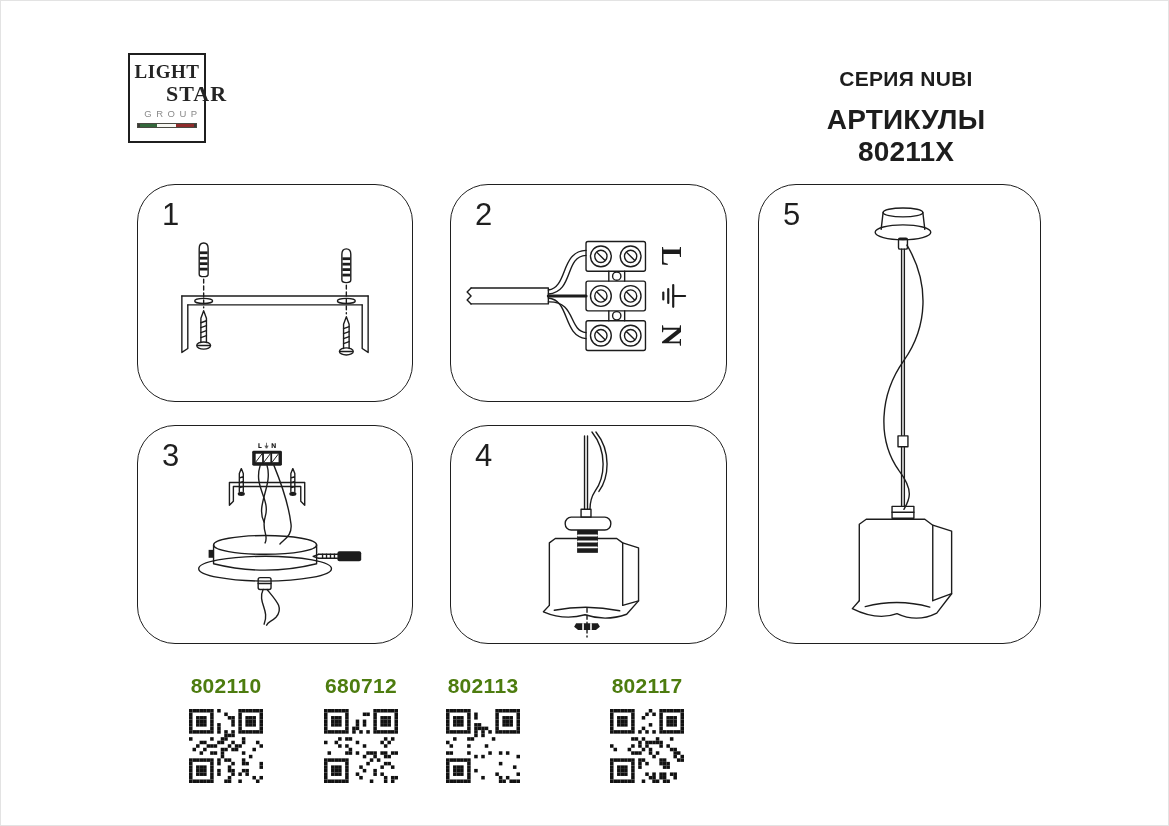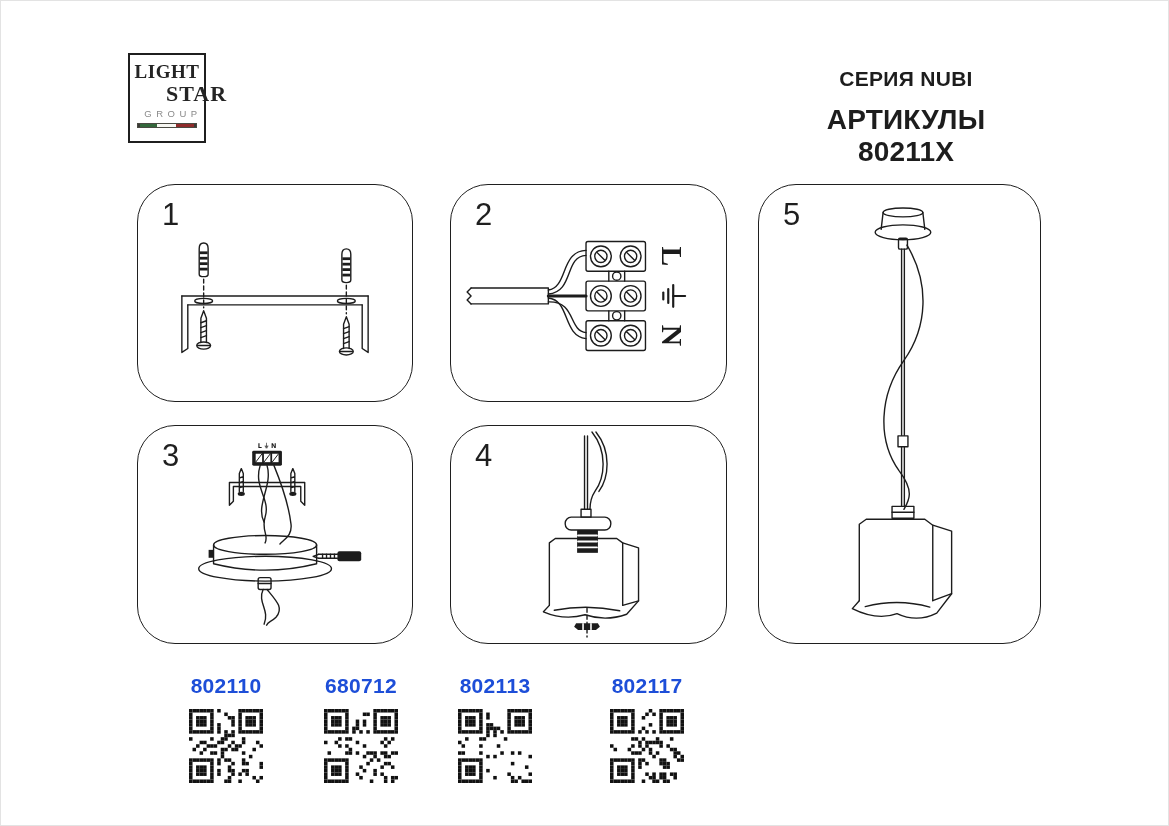--- a/index.html
+++ b/index.html
@@ -31,21 +31,21 @@
   }
   .p1{left:136px;top:183px;width:276px;height:218px;}
   .p2{left:449px;top:183px;width:277px;height:218px;}
   .p3{left:136px;top:424px;width:276px;height:219px;}
   .p4{left:449px;top:424px;width:277px;height:219px;}
   .p5{left:757px;top:183px;width:283px;height:460px;}
   .step-num{position:absolute;left:24px;top:12px;font-size:31px;color:#1f1f1f;}
   .panel svg{position:absolute;left:0;top:0;width:100%;height:100%;}
   
   .product{position:absolute;top:672px;width:124px;text-align:center;}
-  .article{font-size:21px;font-weight:bold;line-height:26px;color:#1d4ed8;letter-spacing:.3px;}
+  .article{font-size:21px;font-weight:bold;line-height:26px;color:#4d7c0f;letter-spacing:.3px;}
   .qr{margin:10px auto 0 auto;width:74px;height:74px;}
 </style>
 </head>
 <body>
 
 <div class="sheet">
 
   <div class="logo">
     <div class="logo-w1">LIGHT</div>
     <div class="logo-w2">STAR</div>
@@ -599,21 +599,21 @@
           <rect x="7" y="70" width="3.5" height="3.5" fill="#111111"></rect>
           <rect x="10.5" y="70" width="3.5" height="3.5" fill="#111111"></rect>
           <rect x="14" y="70" width="3.5" height="3.5" fill="#111111"></rect>
           <rect x="17.5" y="70" width="3.5" height="3.5" fill="#111111"></rect>
           <rect x="21" y="70" width="3.5" height="3.5" fill="#111111"></rect>
           <rect x="45.5" y="70" width="3.5" height="3.5" fill="#111111"></rect>
           <rect x="59.5" y="70" width="3.5" height="3.5" fill="#111111"></rect>
           <rect x="66.5" y="70" width="3.5" height="3.5" fill="#111111"></rect>
         </svg></div>
   </div>
-  <div class="product" style="left:432px">
+  <div class="product" style="left:420px">
     <div class="article">802113</div>
     <div class="qr"><svg width="74" height="74" viewBox="0 0 73.5 73.5">
           <rect width="73.5" height="73.5" fill="#ffffff"></rect>
           <rect x="0" y="0" width="3.5" height="3.5" fill="#111111"></rect>
           <rect x="3.5" y="0" width="3.5" height="3.5" fill="#111111"></rect>
           <rect x="7" y="0" width="3.5" height="3.5" fill="#111111"></rect>
           <rect x="10.5" y="0" width="3.5" height="3.5" fill="#111111"></rect>
           <rect x="14" y="0" width="3.5" height="3.5" fill="#111111"></rect>
           <rect x="17.5" y="0" width="3.5" height="3.5" fill="#111111"></rect>
           <rect x="21" y="0" width="3.5" height="3.5" fill="#111111"></rect>

